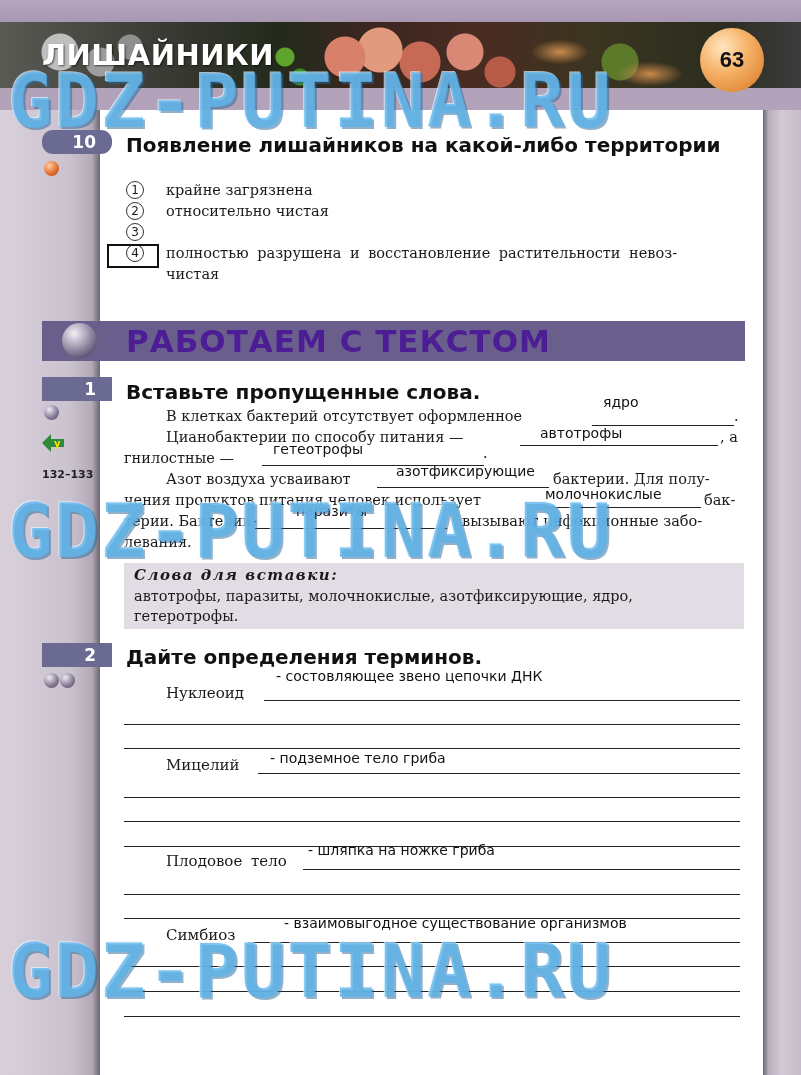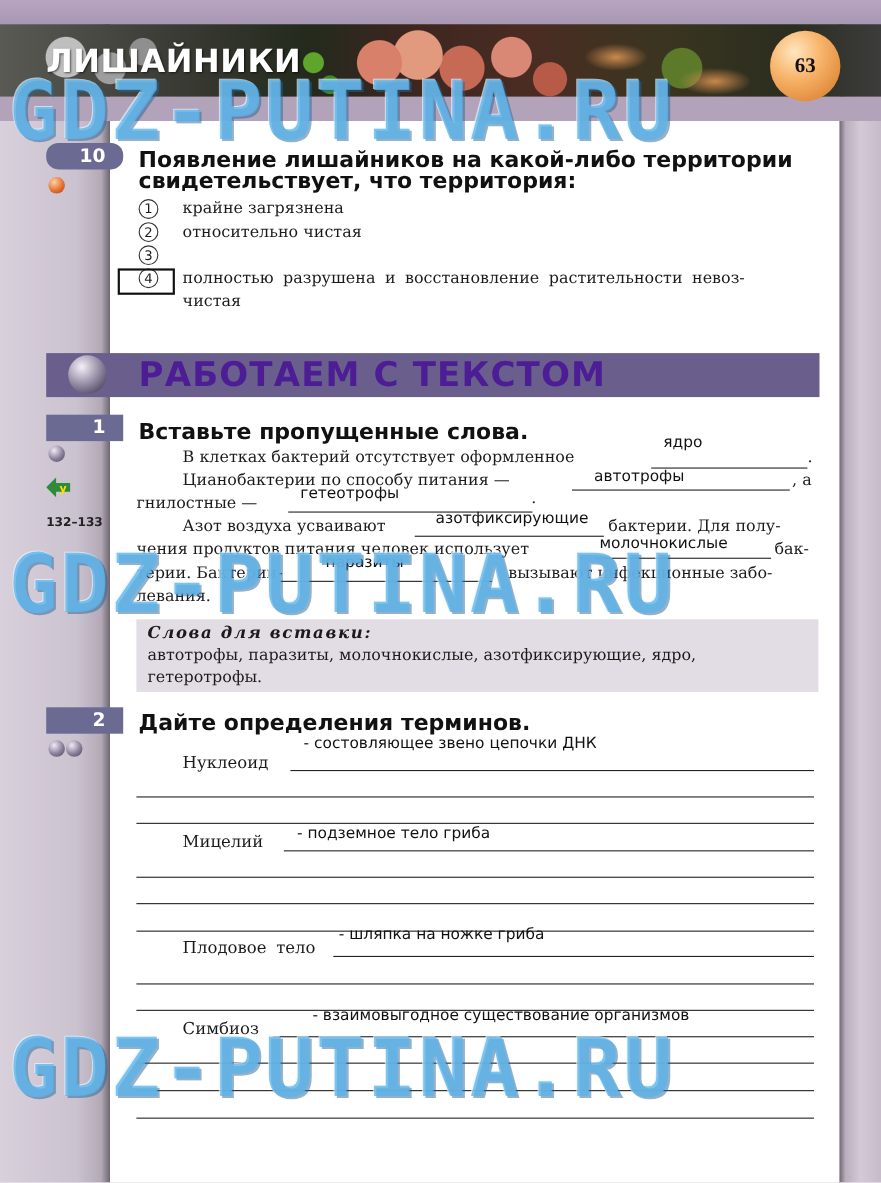--- a/index.html
+++ b/index.html
@@ -56,22 +56,22 @@
       font-size: 29px; color: #ffffff; letter-spacing: 0.5px;
       text-shadow: 1px 1px 2px rgba(0,0,0,0.6);
     }
     .page-ball {
       position: absolute; left: 700px; top: 28px; width: 64px; height: 64px;
       border-radius: 50%;
       background: radial-gradient(circle at 35% 30%, #ffe6c0 0%, #f7b46a 40%, #e08a3a 80%, #c06a25 100%);
       display: flex; align-items: center; justify-content: center;
     }
     .page-num {
-      font-family: Liberation Serif, serif; font-weight: bold;
-      font-size: 19px; color: #111;
+      font-family: Liberation Sans, sans-serif; font-weight: bold;
+      font-size: 22px; color: #111;
     }
     
     .task-tab {
       position: absolute; left: 42px; width: 70px; height: 24px;
       background: #6b6a93;
       color: #fff; font-family: "DejaVu Sans", sans-serif; font-weight: bold;
       font-size: 17px; text-align: right; padding-right: 16px; line-height: 24px;
     }
     .ball {
       position: absolute; width: 15px; height: 15px; border-radius: 50%;
@@ -162,21 +162,20 @@
 <div class="band-under"></div>
 <div class="chapter-title">ЛИШАЙНИКИ</div>
 <div class="page-ball">
   <span class="page-num">63</span>
 </div>
 
 <div class="task-tab" style="top:130px;border-radius:11px;">10</div>
 <div class="ball orange" style="left:44px; top:161px;"></div>
 <div class="task-heading" style="top:136px;">
   <div>Появление лишайников на какой-либо территории</div>
-  <div>свидетельствует, что территория:</div>
 </div>
 
 <div class="option" style="top:180px;">
   <span class="option-num">1</span>
   <span>крайне загрязнена</span>
 </div>
 <div class="option" style="top:201px;">
   <span class="option-num">2</span>
   <span>относительно чистая</span>
 </div>

